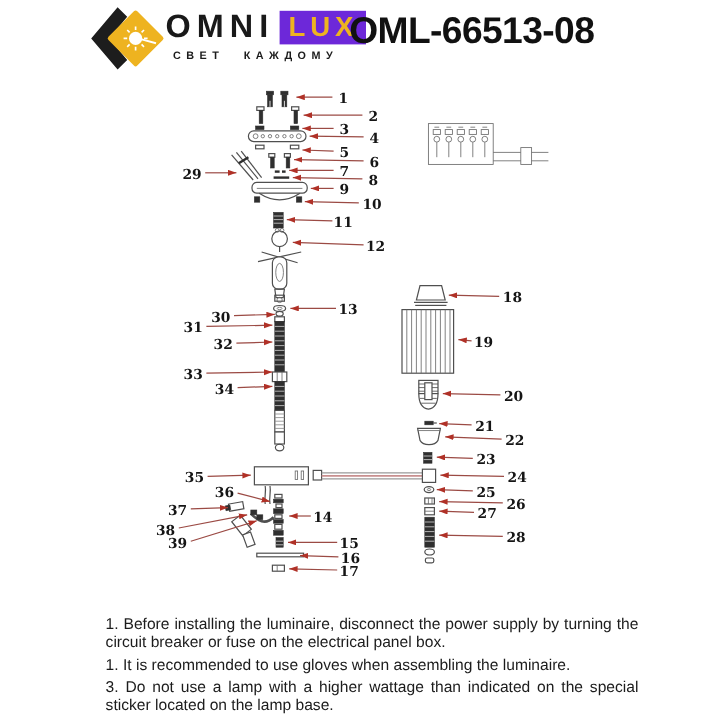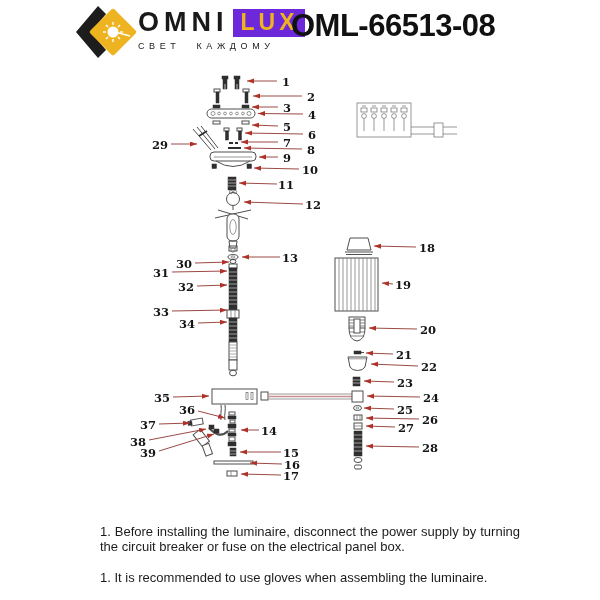--- a/index.html
+++ b/index.html
@@ -1,42 +1,42 @@
 <!DOCTYPE html>
 <html><head>
 <meta charset="utf-8">
 <style>
   html,body{margin:0;padding:0;background:#ffffff;}
   .page{position:relative;width:600px;height:600px;background:#fff;overflow:hidden;
         font-family:"Liberation Sans",sans-serif;}
   
   .logo{position:absolute;left:74px;top:3px;width:215px;height:55px;}
   .logo-mark{position:absolute;left:0;top:2px;}
-  .logo-text{position:absolute;left:64px;top:4px;width:150px;}
+  .logo-text{position:absolute;left:64px;top:4px;width:150px;text-align:center;}
   .logo-row{display:flex;align-items:center;gap:4px;}
   .brand-primary{font-size:27px;font-weight:800;color:#191919;letter-spacing:5px;
                  font-family:"Liberation Sans",sans-serif;}
   .brand-lux{background:#6d28d9;color:#eeb320;font-size:23px;font-weight:800;
              letter-spacing:4px;padding:2px 6px 3px 8px;line-height:1;}
-  .tagline{margin-top:3px;font-size:9px;font-weight:400;color:#1b1b1b;
+  .tagline{margin-top:3px;font-size:9px;font-weight:700;color:#1b1b1b;
            letter-spacing:4.6px;word-spacing:9px;white-space:nowrap;}
   .model-title{position:absolute;left:291px;top:8px;font-size:31px;font-weight:700;
                color:#111;letter-spacing:-0.5px;font-family:"Liberation Sans",sans-serif;}
   
   .diagram{position:absolute;left:0;top:60px;}
   .callout-num{font-family:"DejaVu Serif",serif;font-weight:700;font-size:11.5px;fill:#151515;}
   .ink{stroke:#4f4f4f;fill:none;stroke-width:1;}
   .inkthin{stroke:#6a6a6a;fill:none;stroke-width:0.7;}
   .dark{fill:#2f2f2f;stroke:#2f2f2f;stroke-width:0.5;}
   .whitepart{fill:#ffffff;stroke:#4f4f4f;stroke-width:1;}
   .leader{stroke:#9b4a44;stroke-width:1;fill:none;}
   
   .instructions{position:absolute;left:84px;top:508px;width:452px;color:#1c1c1c;
                 font-size:13px;line-height:15px;text-align:justify;}
-  .instructions p{margin:16px;}
+  .instructions p{margin:4px;}
 </style>
 </head>
 <body>
 
 <div class="page">
 
   <div class="logo">
     <svg class="logo-mark" width="64" height="54" viewBox="0 0 64 54">
       <path d="M24,1 L2,27 L24,53 L32,45 L17,27 L32,9 Z" fill="#1d1d1d"></path>
       <g transform="rotate(45 39 27)">
@@ -516,15 +516,16 @@
       </g>
     <g>
         <line class="leader" x1="159" y1="451" x2="214" y2="434" marker-end="url(#arr)"></line>
         <text class="callout-num" x="148" y="457" text-anchor="middle">39</text>
       </g>
   </svg>
 
   <div class="instructions">
     <p>1. Before installing the luminaire, disconnect the power supply by turning the circuit breaker or fuse on the electrical panel box.</p>
     <p>1. It is recommended to use gloves when assembling the luminaire.</p>
+    <p>3. Do not use a lamp with a higher wattage than indicated on the special sticker located on the lamp base.</p>
   </div>
 
 </div>
 
 </body></html>

